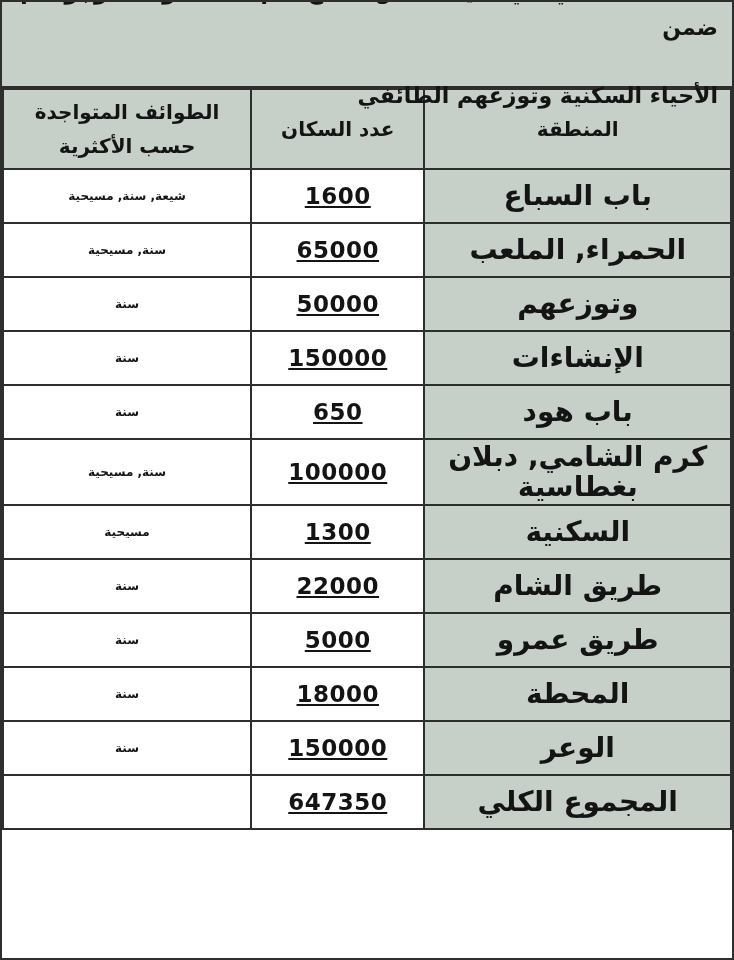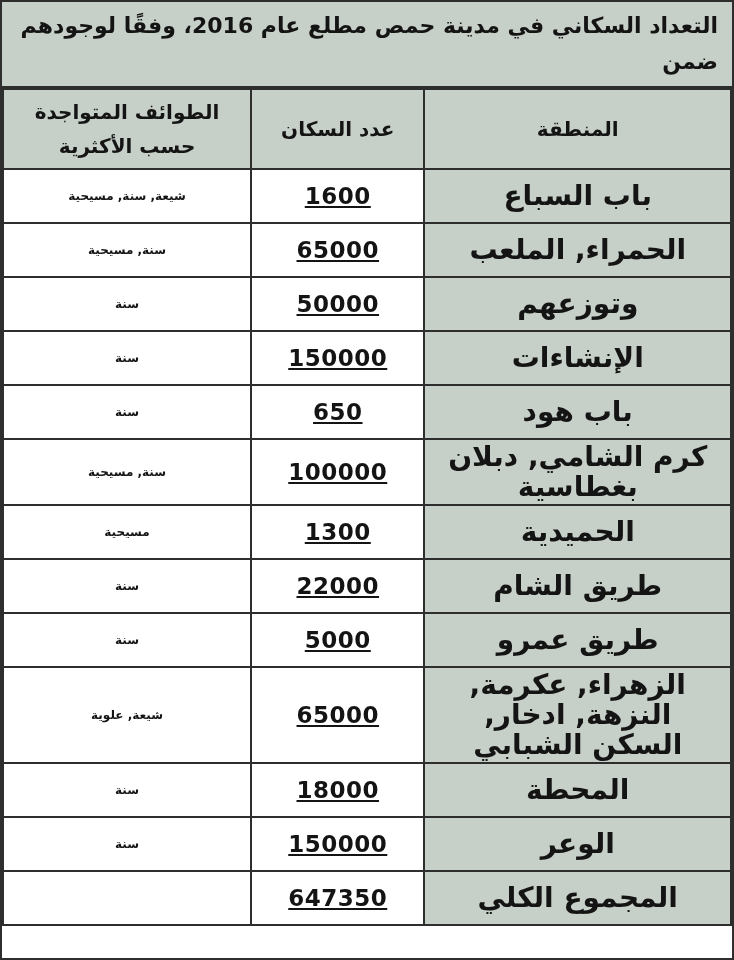--- a/index.html
+++ b/index.html
@@ -58,20 +58,21 @@
   td.pop-cell    { font-size: 23px; letter-spacing: 0.5px; text-decoration: underline; }
   td.sects-cell  { font-size: 12px; }
 </style>
 </head>
 <body>
 
 <div class="page">
 
   <div class="title-band">
     <div>التعداد السكاني في مدينة حمص مطلع عام 2016، وفقًا لوجودهم ضمن</div>
+    <div>الأحياء السكنية وتوزعهم الطائفي</div>
   </div>
 
   <table class="census">
     <colgroup>
       <col class="col-region">
         <col class="col-pop">
         <col class="col-sects">
     </colgroup>
     <thead>
       <tr class="header-row">
@@ -105,38 +106,33 @@
         <td class="region-cell green">باب هود</td>
         <td class="pop-cell white">650</td>
         <td class="sects-cell white">سنة</td>
       </tr>
       <tr class="data-row">
         <td class="region-cell green">كرم الشامي, دبلان بغطاسية</td>
         <td class="pop-cell white">100000</td>
         <td class="sects-cell white">سنة, مسيحية</td>
       </tr>
       <tr class="data-row">
-        <td class="region-cell green">الحميدية</td>
+        <td class="region-cell green">السكنية</td>
         <td class="pop-cell white">1300</td>
         <td class="sects-cell white">مسيحية</td>
       </tr>
       <tr class="data-row">
         <td class="region-cell green">طريق الشام</td>
         <td class="pop-cell white">22000</td>
         <td class="sects-cell white">سنة</td>
       </tr>
       <tr class="data-row">
         <td class="region-cell green">طريق عمرو</td>
         <td class="pop-cell white">5000</td>
         <td class="sects-cell white">سنة</td>
-      </tr>
-      <tr class="tall-row">
-        <td class="region-cell green">الزهراء, عكرمة, النزهة, ادخار, السكن الشبابي</td>
-        <td class="pop-cell white">65000</td>
-        <td class="sects-cell white">شيعة, علوية</td>
       </tr>
       <tr class="data-row">
         <td class="region-cell green">المحطة</td>
         <td class="pop-cell white">18000</td>
         <td class="sects-cell white">سنة</td>
       </tr>
       <tr class="data-row">
         <td class="region-cell green">الوعر</td>
         <td class="pop-cell white">150000</td>
         <td class="sects-cell white">سنة</td>

